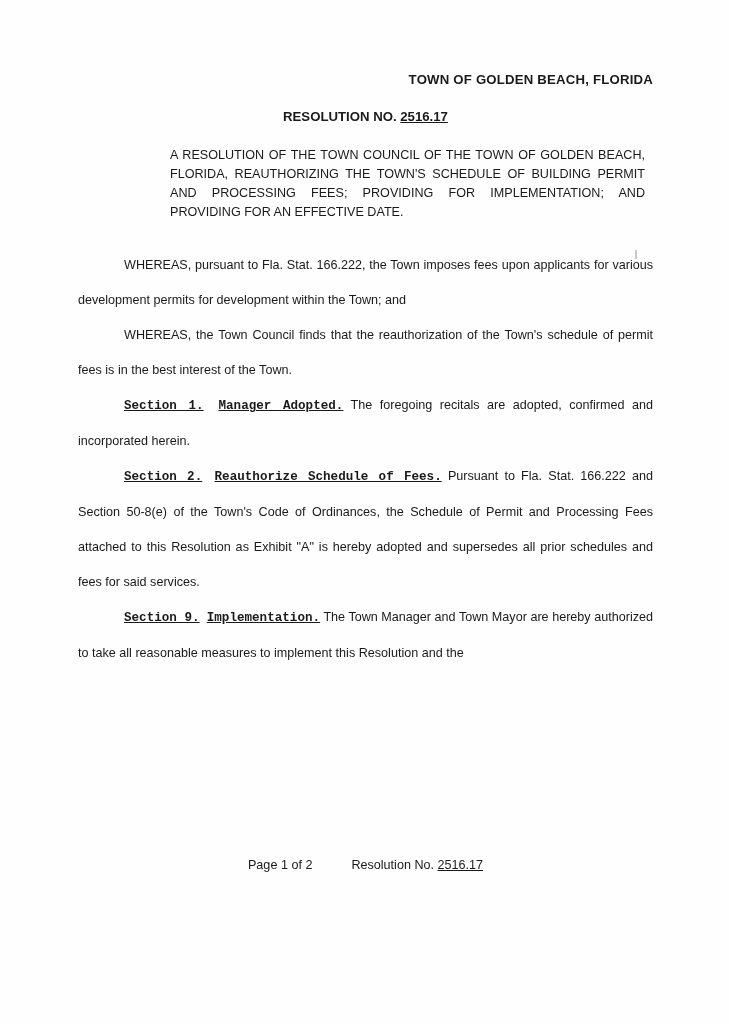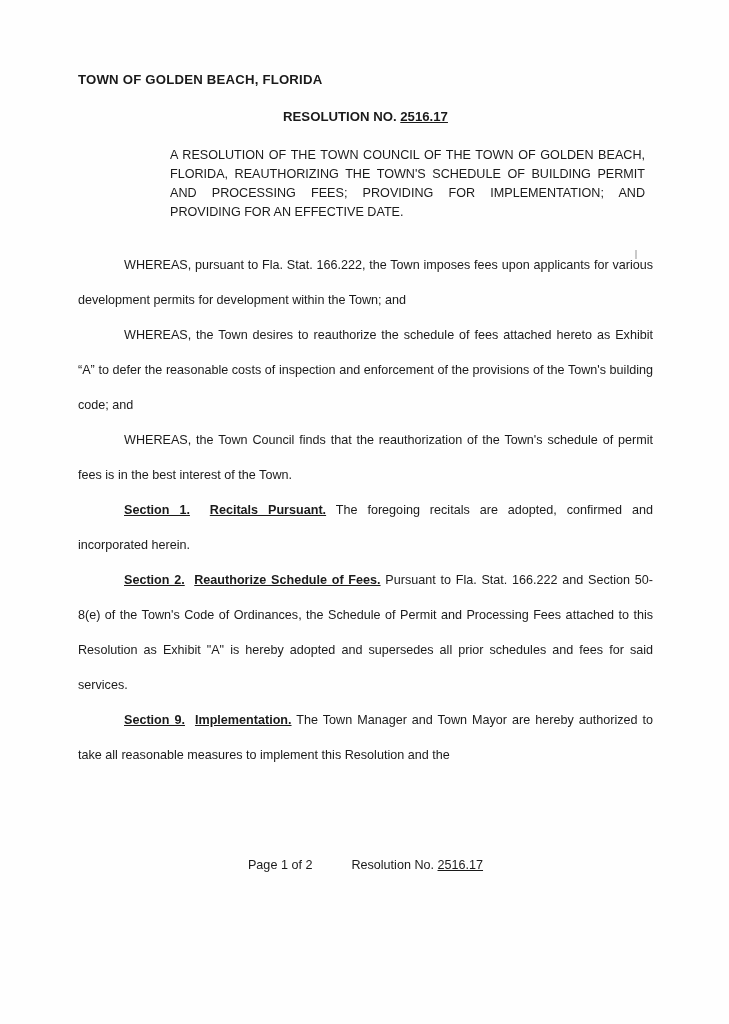--- a/index.html
+++ b/index.html
@@ -27,21 +27,21 @@
     height: 1024px;
     background: #fefefe;
   }
   .content {
     position: absolute;
     left: 78px;
     top: 72px;
     width: 575px;
   }
   .doc-title {
-    text-align: left;
+    text-align: right;
     font-weight: bold;
     font-size: 13.2px;
     letter-spacing: 0.2px;
     margin: 0 0 22px 0;
   }
   .doc-resnum {
     text-align: center;
     font-weight: bold;
     font-size: 13.2px;
     margin: 0 0 22px 0;
@@ -69,20 +69,21 @@
   p.body-par .indent {
     display: inline-block;
     width: 46px;
   }
   .bold {
     font-weight: normal;
   }
   .bu {
     font-weight: bold;
     text-decoration: underline;
+    font-family: Liberation Mono, monospace;
   }
   .footer {
     position: absolute;
     left: 78px;
     top: 858px;
     width: 575px;
     font-size: 12.6px;
     display: flex;
     justify-content: center;
     gap: 39px;
@@ -110,26 +111,25 @@
     <div class="content">
 
       <div class="doc-title">TOWN OF GOLDEN BEACH, FLORIDA</div>
 
       <div class="doc-resnum"><span>RESOLUTION NO. </span><span class="num">2516.17</span></div>
 
       <div class="caption">A RESOLUTION OF THE TOWN COUNCIL OF THE TOWN OF GOLDEN BEACH, FLORIDA, REAUTHORIZING THE TOWN'S SCHEDULE OF BUILDING PERMIT AND PROCESSING FEES; PROVIDING FOR IMPLEMENTATION; AND PROVIDING FOR AN EFFECTIVE DATE.</div>
 
       <p class="body-par"><span class="indent"></span><span class="bold">WHEREAS</span><span>, pursuant to Fla. Stat. 166.222, the Town imposes fees upon applicants for various development permits for development within the Town; and</span></p>
 
-      <p class="body-par"><span class="indent"></span><span class="bold">WHEREAS</span><span>, the Town desires to reauthorize the schedule of fees attached hereto as Exhibit “A” to defer the reasonable costs of inspection and enforcement of the provisions of the Town's building code; and</span></p>
 
       <p class="body-par"><span class="indent"></span><span class="bold">WHEREAS</span><span>, the Town Council finds that the reauthorization of the Town's schedule of permit fees is in the best interest of the Town.</span></p>
 
 
-      <p class="body-par"><span class="indent"></span><span class="bu">Section 1.</span>&nbsp;&nbsp;<span class="bu">Recitals Pursuant.</span><span> The foregoing recitals are adopted, confirmed and incorporated herein.</span></p>
+      <p class="body-par"><span class="indent"></span><span class="bu">Section 1.</span>&nbsp;&nbsp;<span class="bu">Manager Adopted.</span><span> The foregoing recitals are adopted, confirmed and incorporated herein.</span></p>
 
       <p class="body-par"><span class="indent"></span><span class="bu">Section 2.</span>&nbsp;&nbsp;<span class="bu">Reauthorize Schedule of Fees.</span><span> Pursuant to Fla. Stat. 166.222 and Section 50-8(e) of the Town's Code of Ordinances, the Schedule of Permit and Processing Fees attached to this Resolution as Exhibit "A" is hereby adopted and supersedes all prior schedules and fees for said services.</span></p>
 
       <p class="body-par"><span class="indent"></span><span class="bu">Section 9.</span>&nbsp;&nbsp;<span class="bu">Implementation.</span><span> The Town Manager and Town Mayor are hereby authorized to take all reasonable measures to implement this Resolution and the</span></p>
 
     </div>
 
     <div class="footer">
       <span>Page 1 of 2</span>
       <span><span>Resolution No. </span><span class="fnum">2516.17</span></span>

